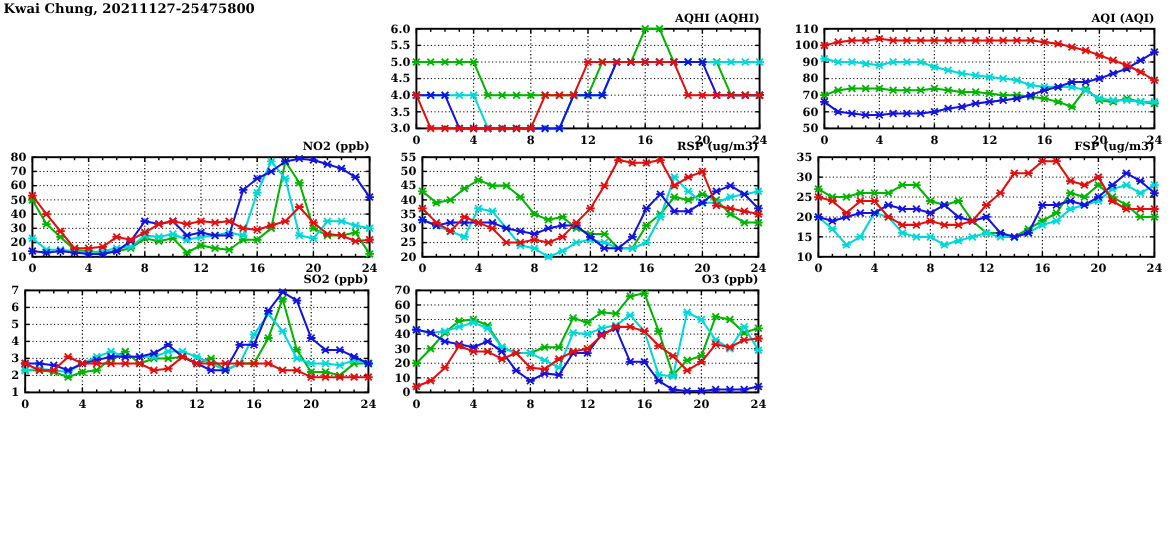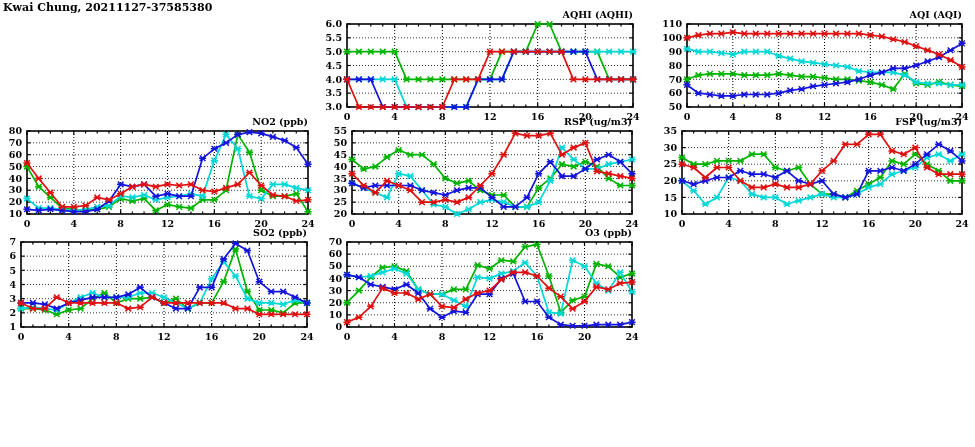--- a/index.html
+++ b/index.html
@@ -8,21 +8,21 @@
   .page-title{
     position:absolute;left:3px;top:1px;
     font-size:11px;font-weight:bold;color:#000;white-space:nowrap;
   }
   svg{position:absolute;overflow:visible;}
   text{font-family:"DejaVu Serif",serif;font-weight:bold;fill:#000;}
 </style>
 </head>
 <body>
 
-<div class="page-title">Kwai Chung, 20211127-37585380</div>
+<div class="page-title">Kwai Chung, 20211127-25475800</div>
 <div id="charts">
     <svg width="348" height="123" style="left: 305px; top: 6px;">
       <g transform="translate(42,18)">
         <line x1="0" y1="69.16666666666667" x2="286" y2="69.16666666666667" stroke="#000" stroke-width="0.8" stroke-dasharray="1 2"></line>
         <line x1="0" y1="55.333333333333336" x2="286" y2="55.333333333333336" stroke="#000" stroke-width="0.8" stroke-dasharray="1 2"></line>
         <line x1="0" y1="41.5" x2="286" y2="41.5" stroke="#000" stroke-width="0.8" stroke-dasharray="1 2"></line>
         <line x1="0" y1="27.66666666666667" x2="286" y2="27.66666666666667" stroke="#000" stroke-width="0.8" stroke-dasharray="1 2"></line>
         <line x1="0" y1="13.833333333333329" x2="286" y2="13.833333333333329" stroke="#000" stroke-width="0.8" stroke-dasharray="1 2"></line>
         <line x1="47.666666666666664" y1="0" x2="47.666666666666664" y2="83" stroke="#000" stroke-width="1" stroke-dasharray="1 2"></line>
         <line x1="95.33333333333333" y1="0" x2="95.33333333333333" y2="83" stroke="#000" stroke-width="1" stroke-dasharray="1 2"></line>

